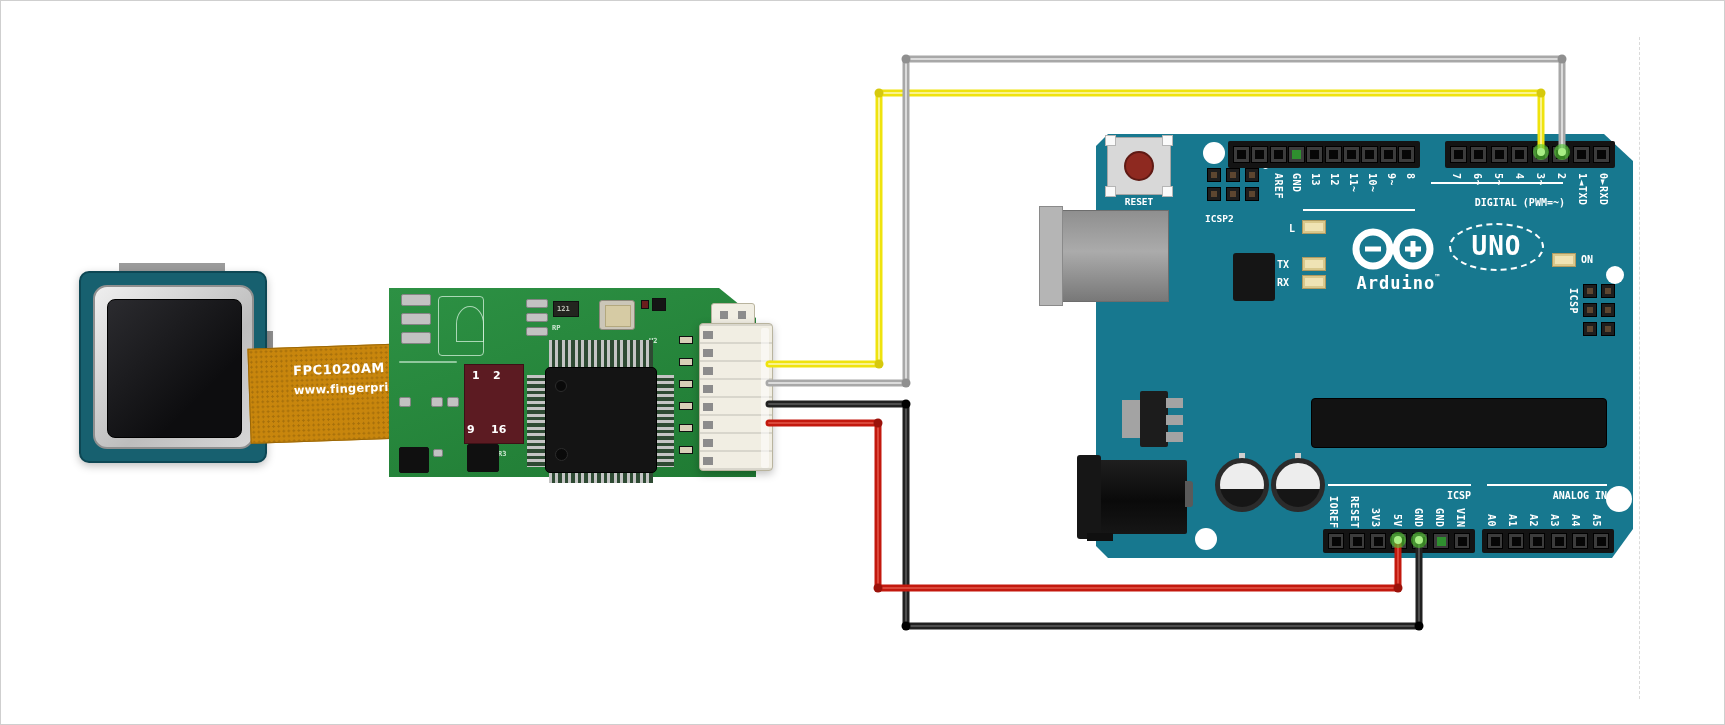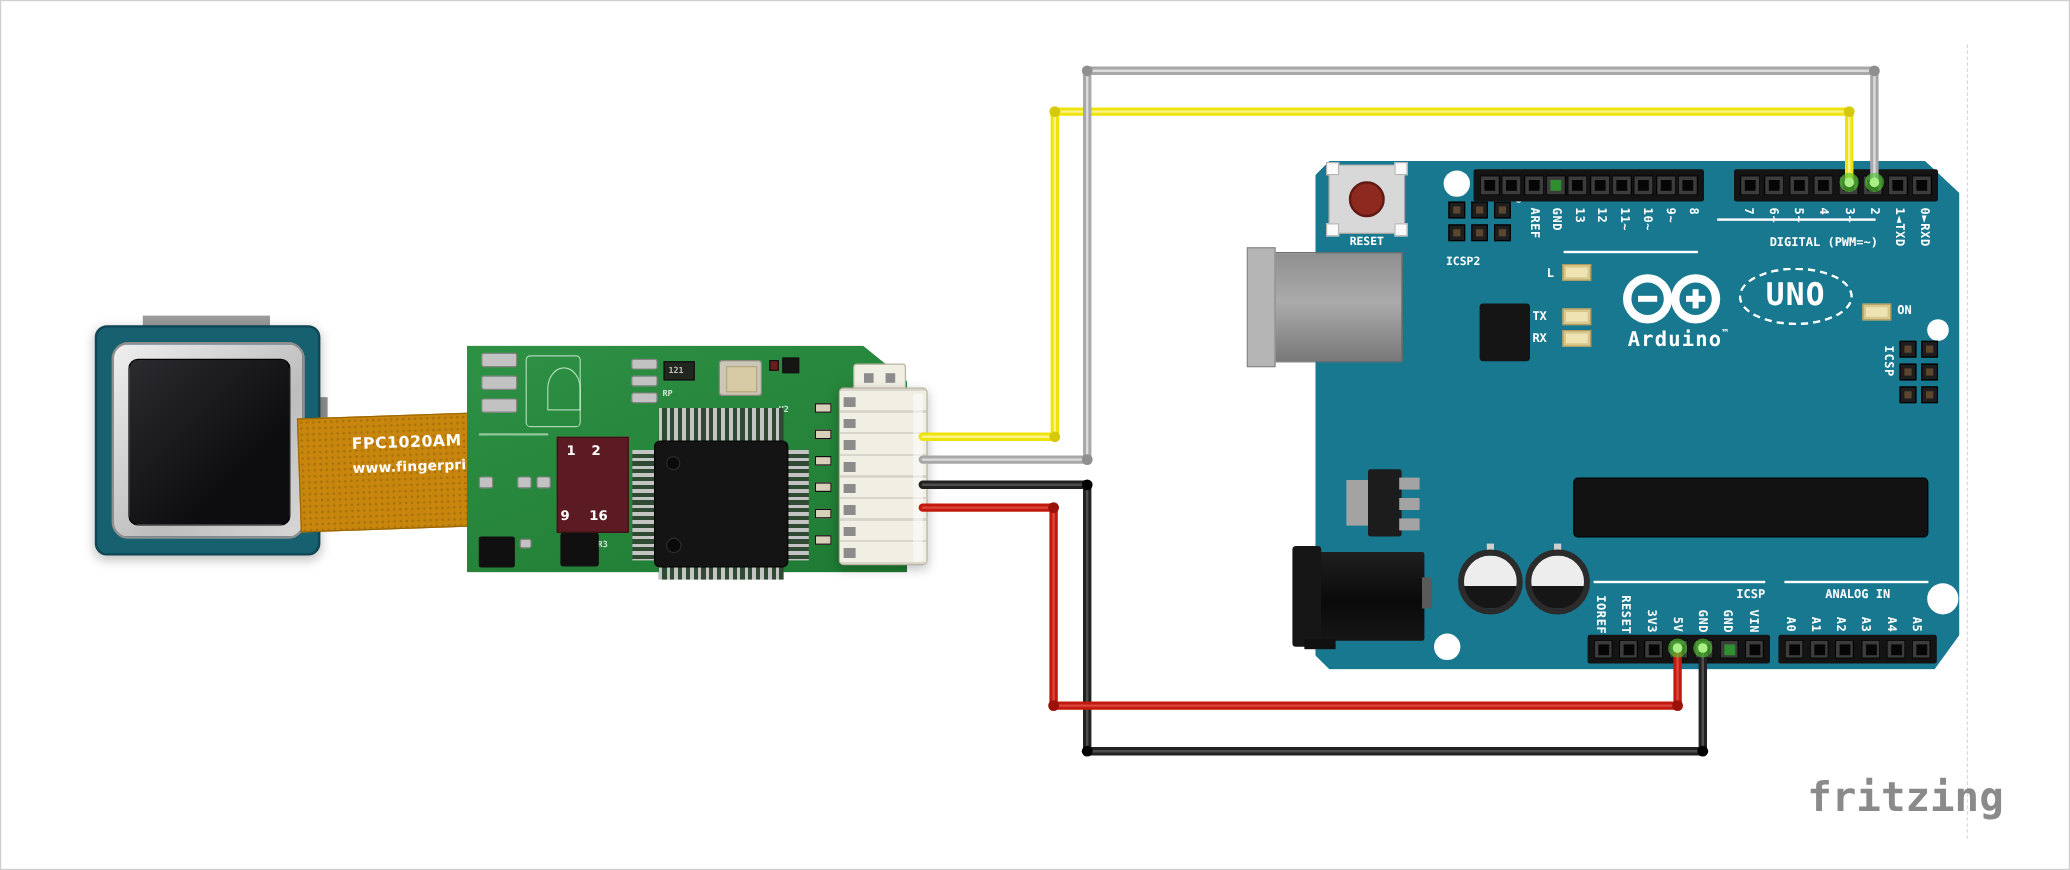--- a/index.html
+++ b/index.html
@@ -254,21 +254,21 @@
   <div class="abs" style="left:1238px;top:452px;width:6px;height:8px;background:#cfcfcf;"></div>
   <div class="abs" style="left:1294px;top:452px;width:6px;height:8px;background:#cfcfcf;"></div>
   <div class="abs" style="left:1214px;top:457px;width:54px;height:54px;border-radius:50%;border:5px solid #2b2b2b;box-sizing:border-box;
               background:linear-gradient(180deg,#ededed 58%,#161616 58%);"></div>
   <div class="abs" style="left:1270px;top:457px;width:54px;height:54px;border-radius:50%;border:5px solid #2b2b2b;box-sizing:border-box;
               background:linear-gradient(180deg,#ededed 58%,#161616 58%);"></div>
 
   <div class="sline" style="left:1327px;top:483px;width:143px;"></div>
   <div class="abs blab" style="left:1395px;top:489px;width:75px;text-align:right;">ICSP</div>
   <div class="sline" style="left:1486px;top:483px;width:120px;"></div>
-  <div class="abs blab" style="left:1520px;top:489px;width:86px;text-align:left;">ANALOG IN</div>
+  <div class="abs blab" style="left:1520px;top:489px;width:86px;text-align:right;">ANALOG IN</div>
 
   <span class="vlab" style="left:1338px;top:495px;">IOREF</span>
   <span class="vlab" style="left:1359px;top:495px;">RESET</span>
   <span class="vlab" style="left:1380px;top:507px;">3V3</span>
   <span class="vlab" style="left:1402px;top:513px;">5V</span>
   <span class="vlab" style="left:1423px;top:507px;">GND</span>
   <span class="vlab" style="left:1444px;top:507px;">GND</span>
   <span class="vlab" style="left:1465px;top:507px;">VIN</span>
   <span class="vlab" style="left:1496px;top:513px;">A0</span>
   <span class="vlab" style="left:1517px;top:513px;">A1</span>
@@ -334,15 +334,13 @@
         <circle cx="1540" cy="151" r="4" fill="#a9ef85"></circle>
       <circle cx="1561" cy="151" r="8" fill="#52c433" opacity="0.65"></circle>
         <circle cx="1561" cy="151" r="4" fill="#a9ef85"></circle>
       <circle cx="1397" cy="539" r="8" fill="#52c433" opacity="0.65"></circle>
         <circle cx="1397" cy="539" r="4" fill="#a9ef85"></circle>
       <circle cx="1418" cy="539" r="8" fill="#52c433" opacity="0.65"></circle>
         <circle cx="1418" cy="539" r="4" fill="#a9ef85"></circle>
     </g>
   </svg>
 
-  <div class="abs" style="left:1505px;top:644px;width:140px;text-align:right;color:#8a8a8a;
-              font:bold 34px 'DejaVu Sans Mono',monospace;letter-spacing:0px;">fritzing</div>
 </div>
 
 </body></html>

